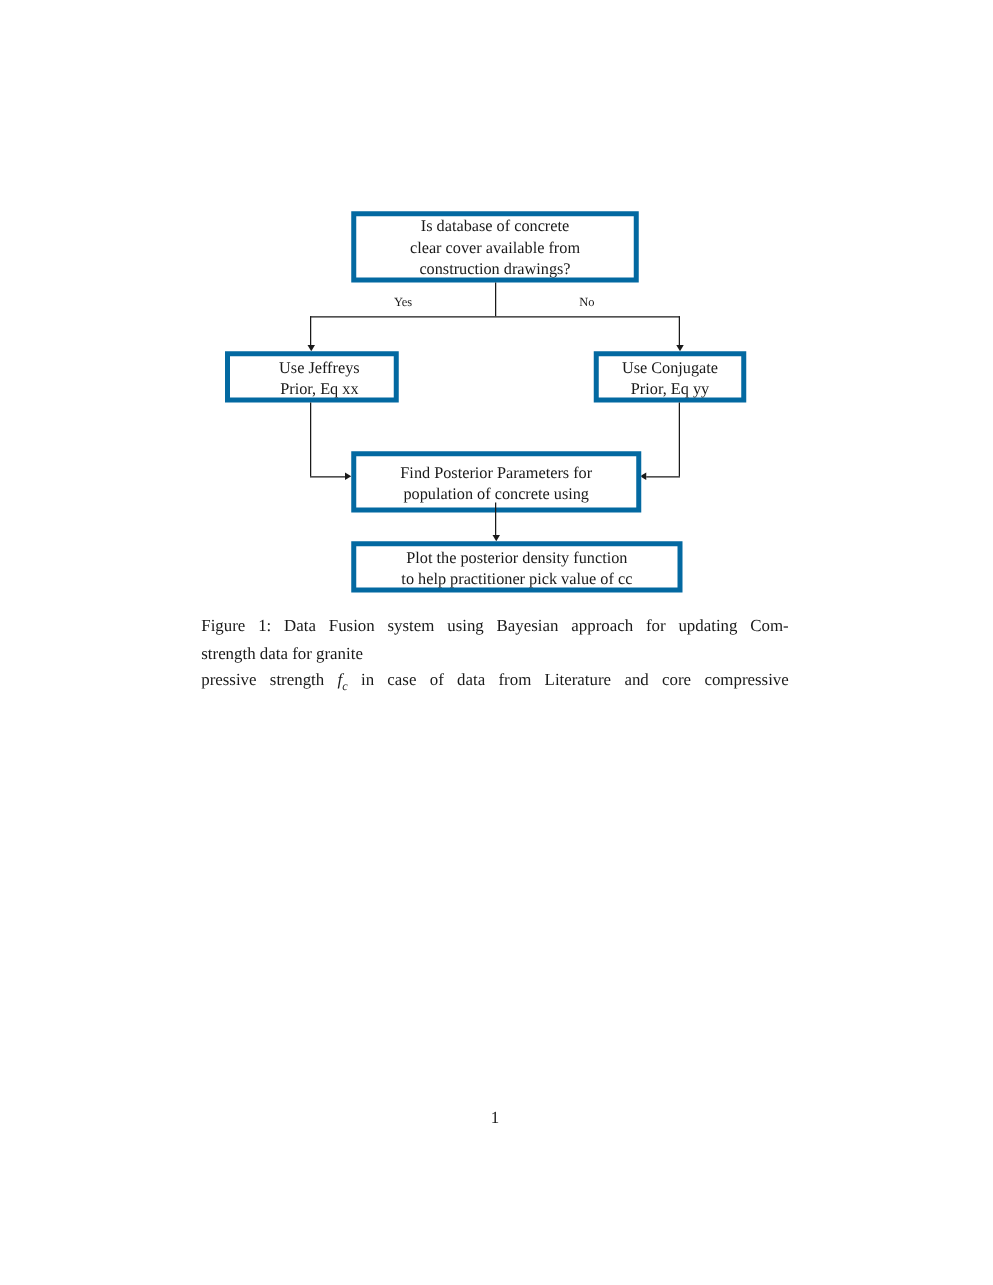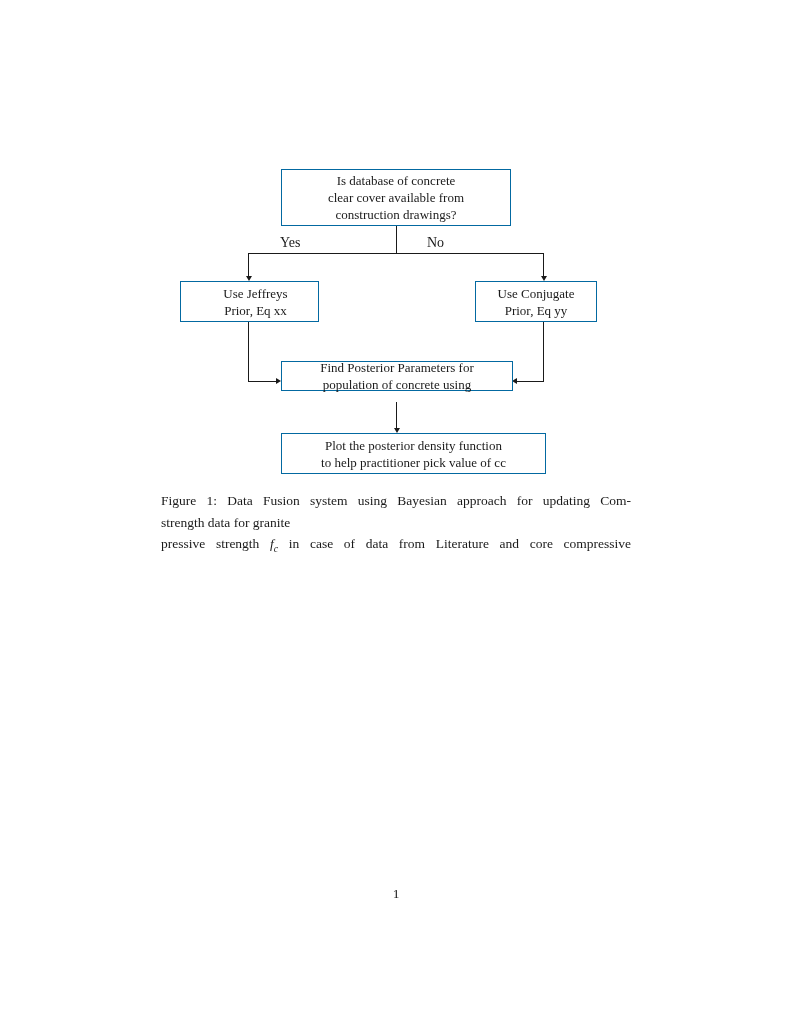--- a/index.html
+++ b/index.html
@@ -13,34 +13,34 @@
     height: 1028px;
     background: #ffffff;
     font-family: "Liberation Serif", "DejaVu Serif", serif;
     color: #1a1a1a;
     overflow: hidden;
   }
   
   .node {
     position: absolute;
     box-sizing: border-box;
-    border: 1px solid #0369a1;
+    border: 4px solid #0369a1;
     display: flex;
     flex-direction: column;
     justify-content: center;
     align-items: center;
     text-align: center;
     font-size: 13px;
     line-height: 17px;
     background: #ffffff;
   }
   #node-decision  { left: 281px; top: 169px; width: 230px; height: 57px; }
   #node-jeffreys  { left: 180px; top: 281px; width: 139px; height: 41px; padding-left: 12px; }
   #node-conjugate { left: 475px; top: 281px; width: 122px; height: 41px; }
-  #node-posterior { left: 281px; top: 361px; width: 232px; height: 30px; }
+  #node-posterior { left: 281px; top: 361px; width: 232px; height: 49px; }
   #node-plot      { left: 281px; top: 433px; width: 265px; height: 41px; }
 
   
   .cline {
     position: absolute;
     background: #1a1a1a;
   }
   #line-decision-down { left: 396px; top: 226px; width: 1px;  height: 27px; }
   #line-split-h       { left: 248px; top: 253px; width: 296px; height: 1px; }
   #line-yes-down      { left: 248px; top: 253px; width: 1px;  height: 23px; }
@@ -70,23 +70,23 @@
   }
   #arrow-yes       { left: 246px; top: 276px; }
   #arrow-no        { left: 541px; top: 276px; }
   #arrow-jeffreys  { left: 276px; top: 378px; }
   #arrow-conjugate { left: 512px; top: 378px; }
   #arrow-posterior { left: 394px; top: 428px; }
 
   
   .edge-label {
     position: absolute;
-    font-size: 14px;
+    font-size: 10px;
     line-height: 17px;
-    text-align: left;
+    text-align: center;
     width: 85px;
   }
   #label-yes { left: 280px; top: 234px; }
   #label-no  { left: 427px; top: 234px; }
 
   
   .caption {
     position: absolute;
     left: 161px;
     top: 490px;

